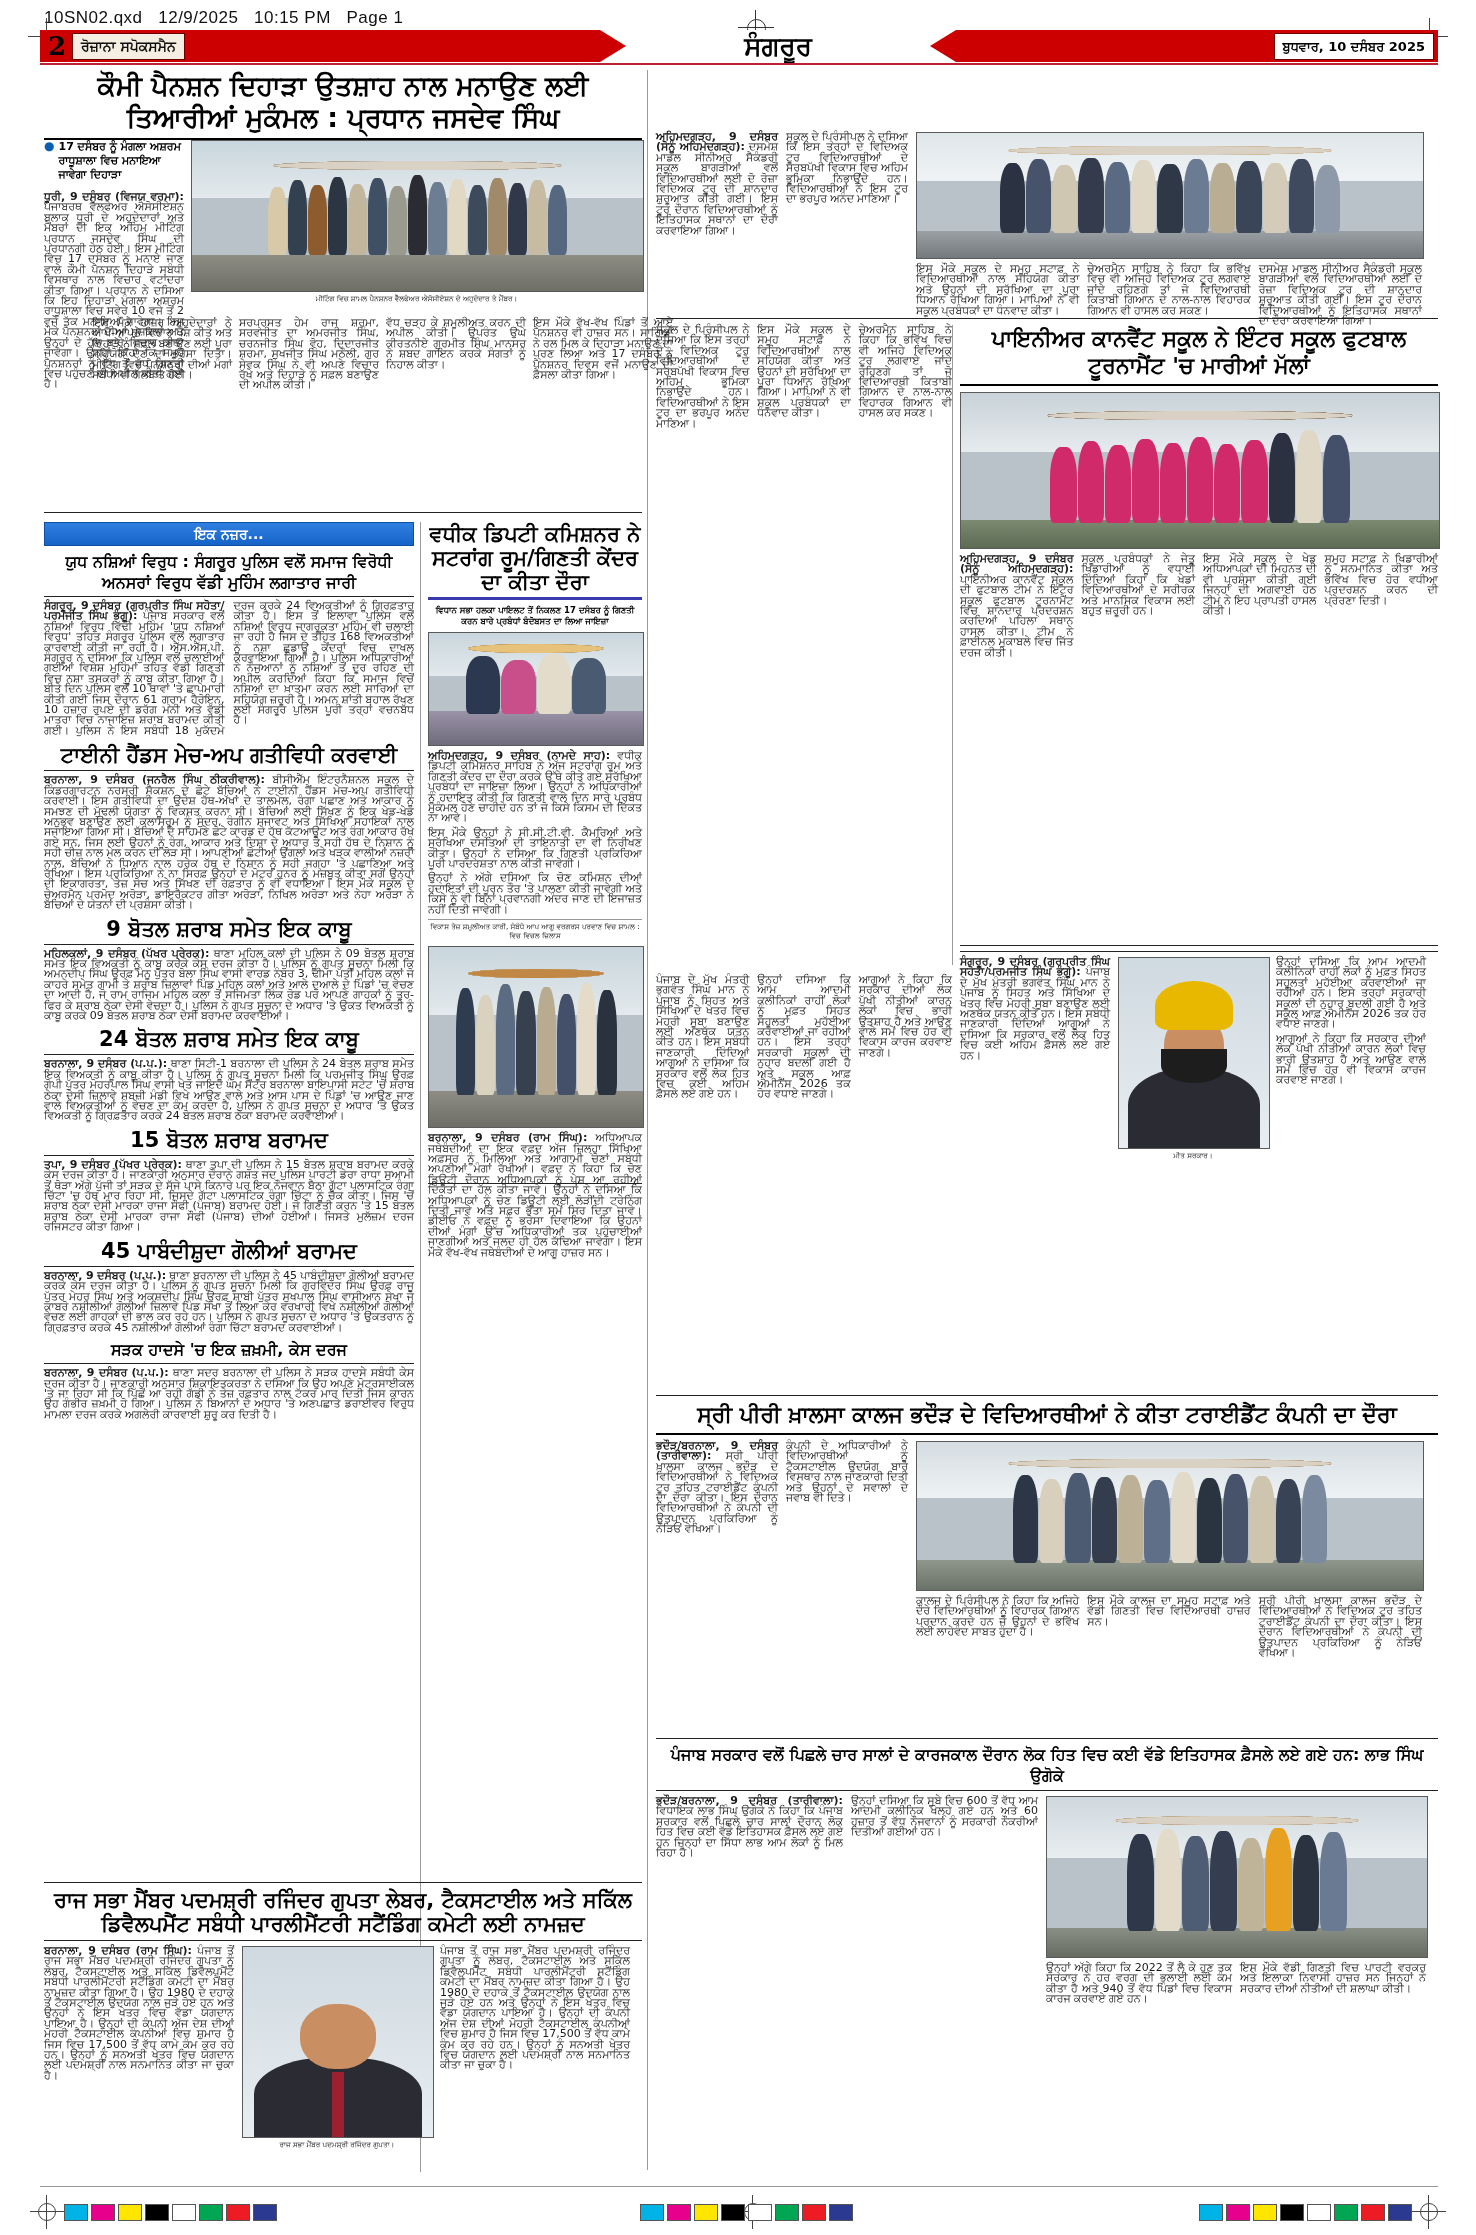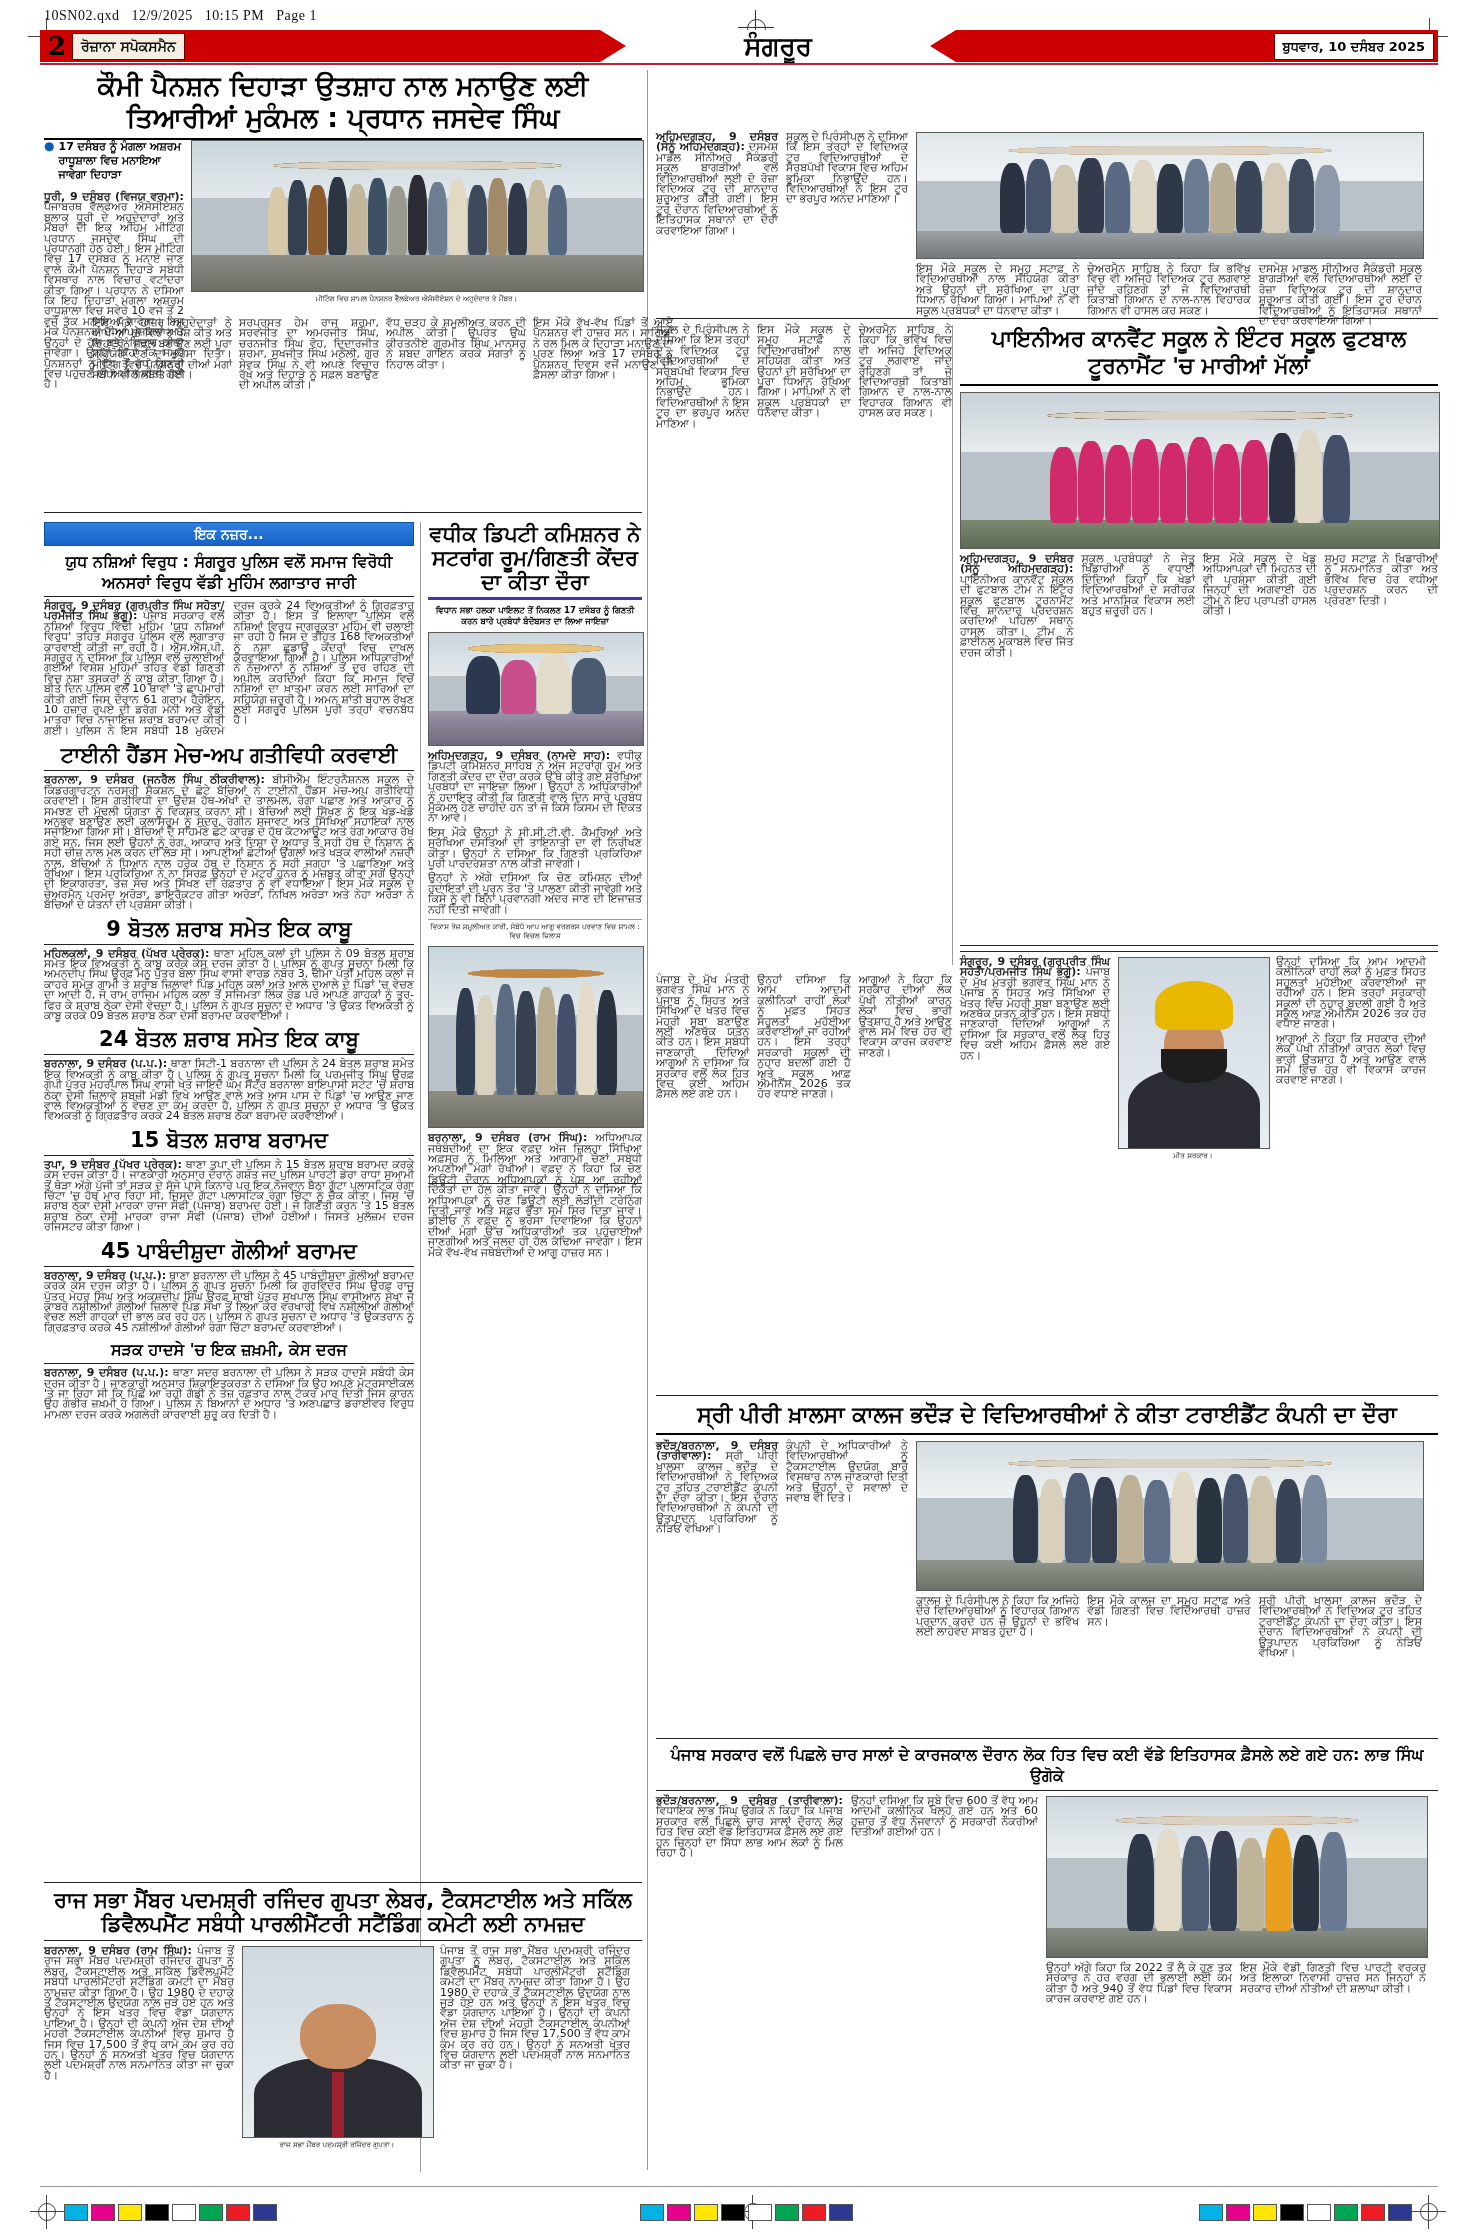--- a/index.html
+++ b/index.html
@@ -9,22 +9,22 @@
     font-family:"DejaVu Sans","Liberation Sans",sans-serif;
     color:#000;
     position:relative;
     overflow:hidden;
   }
   .page{position:relative;width:1476px;height:2235px;background:#fff;box-sizing:border-box;}
 
   
   .slug{
     position:absolute;left:44px;top:8px;
-    font-family:Liberation Serif, serif;
-    font-size:14px;letter-spacing:.5px;color:#111;white-space:pre;
+    font-family:Liberation Sans, sans-serif;
+    font-size:17px;letter-spacing:.5px;color:#111;white-space:pre;
   }
   .reg-mark{position:absolute;left:742px;top:14px;width:28px;height:28px;}
   .reg-mark:before,.reg-mark:after{content:"";position:absolute;background:#333;}
   .reg-mark:before{left:13px;top:-4px;width:1px;height:36px;}
   .reg-mark:after{left:-4px;top:13px;width:36px;height:1px;}
   .reg-mark i{position:absolute;left:5px;top:5px;width:17px;height:17px;border:1px solid #333;border-radius:50%;}
   .crop-tl{position:absolute;left:28px;top:36px;width:36px;height:1px;background:#444;}
   .crop-tl2{position:absolute;left:46px;top:18px;width:1px;height:36px;background:#444;}
   .crop-tr{position:absolute;right:28px;top:36px;width:36px;height:1px;background:#444;}
   .crop-tr2{position:absolute;right:46px;top:18px;width:1px;height:36px;background:#444;}

